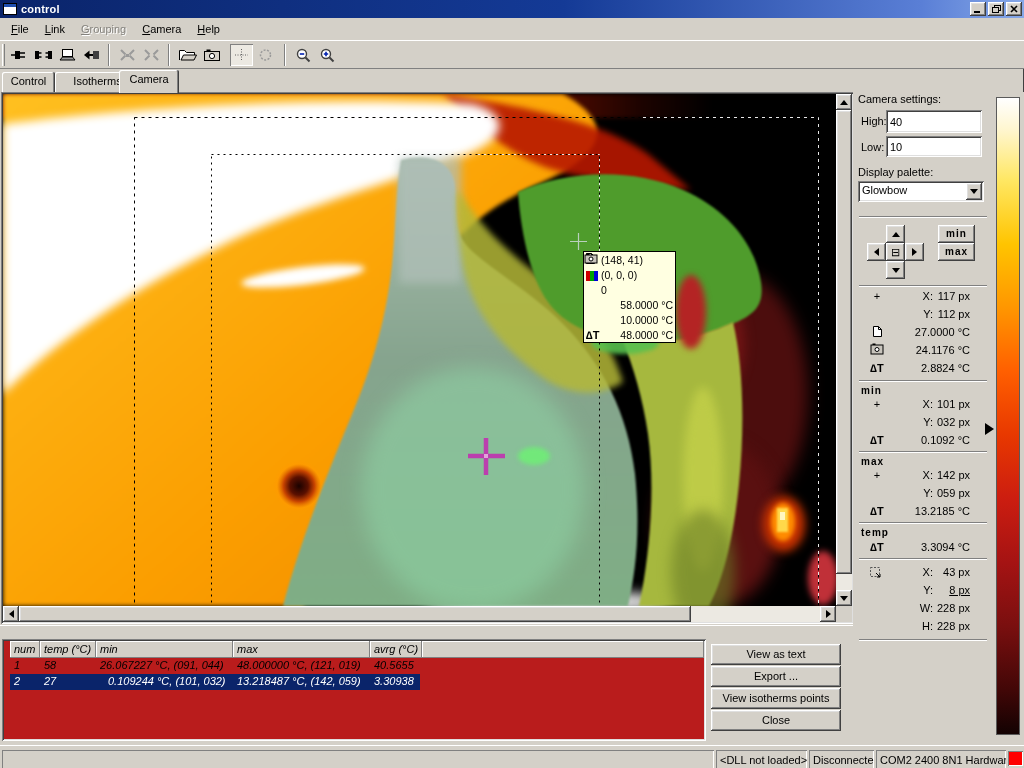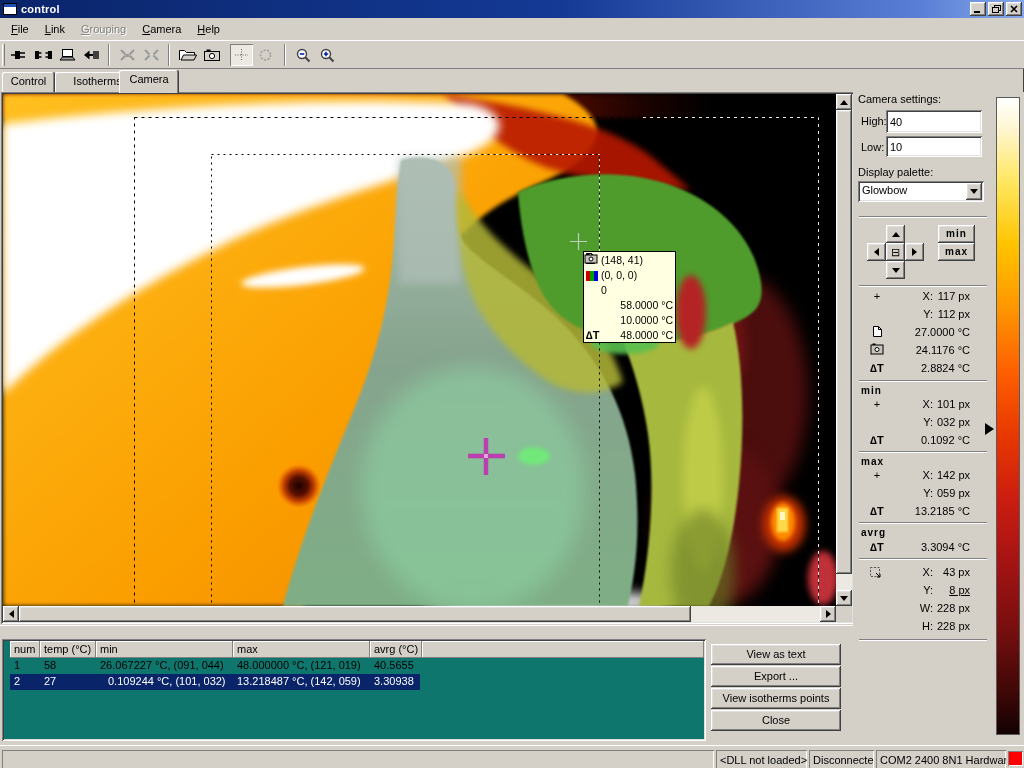--- a/index.html
+++ b/index.html
@@ -88,21 +88,21 @@
   .dtico { font-weight:bold; font-size:11px; }
   .gradbar { position:absolute; left:143px; top:5px; width:24px; height:638px; border:1px solid #5a5a5a;
     background:linear-gradient(to bottom,#ffffff 0%,#fff6cf 5%,#ffe762 13%,#ffc400 23%,#ff9600 33%,#ff5f00 43%,#e83800 53%,#cc1d10 63%,#a51313 73%,#7a0f0f 83%,#420707 93%,#130202 100%); }
   .pal-marker { position:absolute; left:132px; top:331px; width:0; height:0;
     border-top:6px solid transparent; border-bottom:6px solid transparent; border-left:9px solid #000; }
 
   
   .bottompanel { position:absolute; left:0; top:625px; width:853px; height:120px; background:#d4d0c8; border-top:1px solid #fff; }
   .listbox { position:absolute; left:2px; top:13px; width:704px; height:102px; background:#fff;
     box-shadow: inset 1px 1px 0 #808080, inset -1px -1px 0 #fff, inset 2px 2px 0 #404040, inset -2px -2px 0 #dfdfdf; }
-  .lv { position:absolute; left:2px; top:2px; right:2px; bottom:2px; overflow:hidden; background:#0f766e; }
+  .lv { position:absolute; left:2px; top:2px; right:2px; bottom:2px; overflow:hidden; background:#b91c1c;font-style:italic; }
   .hcell { position:absolute; top:0; height:17px; background:#d4d0c8; padding:2px 4px;
     box-shadow: inset -1px -1px 0 #808080, inset 1px 1px 0 #fff; white-space:nowrap; overflow:hidden; }
   .lrow { position:absolute; left:0; height:16px; width:100%; }
   .lrow .cell { position:absolute; padding:1px 4px; white-space:nowrap; }
   .lrow.sel .selbg { position:absolute; left:6px; top:0; width:410px; height:16px; background:#0a246a; }
   .lrow.sel .cell { color:#fff; }
   .act-btn { position:absolute; left:711px; width:130px; height:21px; text-align:center; padding-top:4px; }
 
   
   .statusbar { position:absolute; left:0; top:745px; width:1024px; height:23px; background:#d4d0c8; border-top:1px solid #fff; }
@@ -470,21 +470,21 @@
     <span class="ico-cell" style="left:16px; top:377px;">+</span>
     <span class="lblx" style="left:58px; top:377px;">X:</span>
     <span class="valx" style="top:377px;">142 px</span>
     <span class="lblx" style="left:58px; top:395px;">Y:</span>
     <span class="valx" style="top:395px;">059 px</span>
     <span class="ico-cell dtico" style="left:16px; top:413px;">∆T</span>
     <span class="valx" style="top:413px;">13.2185 °C</span>
 
     <div class="rp-hr" style="top:430px;"></div>
 
-    <span class="rp-label rp-bold" style="left:8px; top:435px;">avrg</span>
+    <span class="rp-label rp-bold" style="left:8px; top:435px;">temp</span>
     <span class="ico-cell dtico" style="left:16px; top:449px;">∆T</span>
     <span class="valx" style="top:449px;">3.3094 °C</span>
 
     <div class="rp-hr" style="top:466px;"></div>
 
     <span class="ico-cell" style="left:14px; top:473px;"><svg width="16" height="15">
           <rect x="3.5" y="2.5" width="9" height="9" fill="none" stroke="#555" stroke-dasharray="2 1.5"></rect>
           <path d="M9 8l4 4M13 12h-3M13 12V9" stroke="#000" fill="none"></path>
         </svg></span>
     <span class="lblx" style="left:58px; top:474px;">X:</span>

